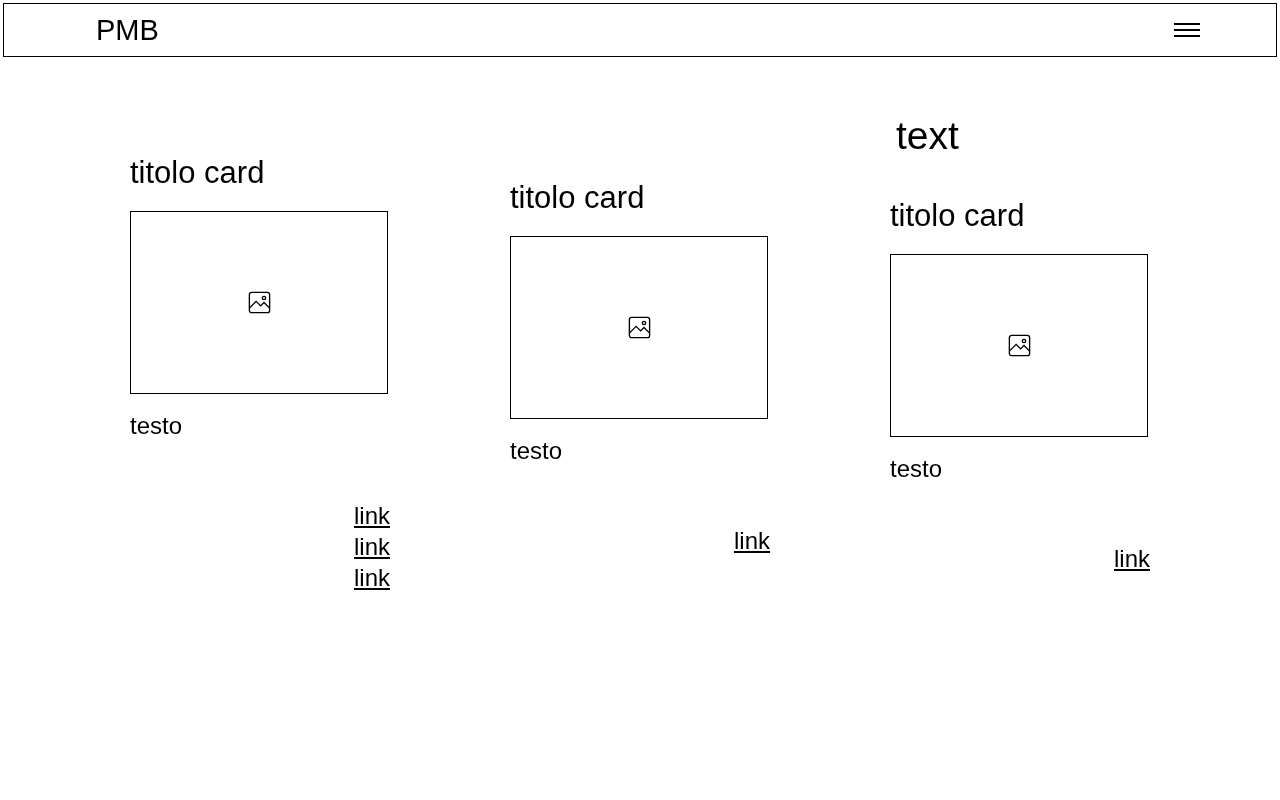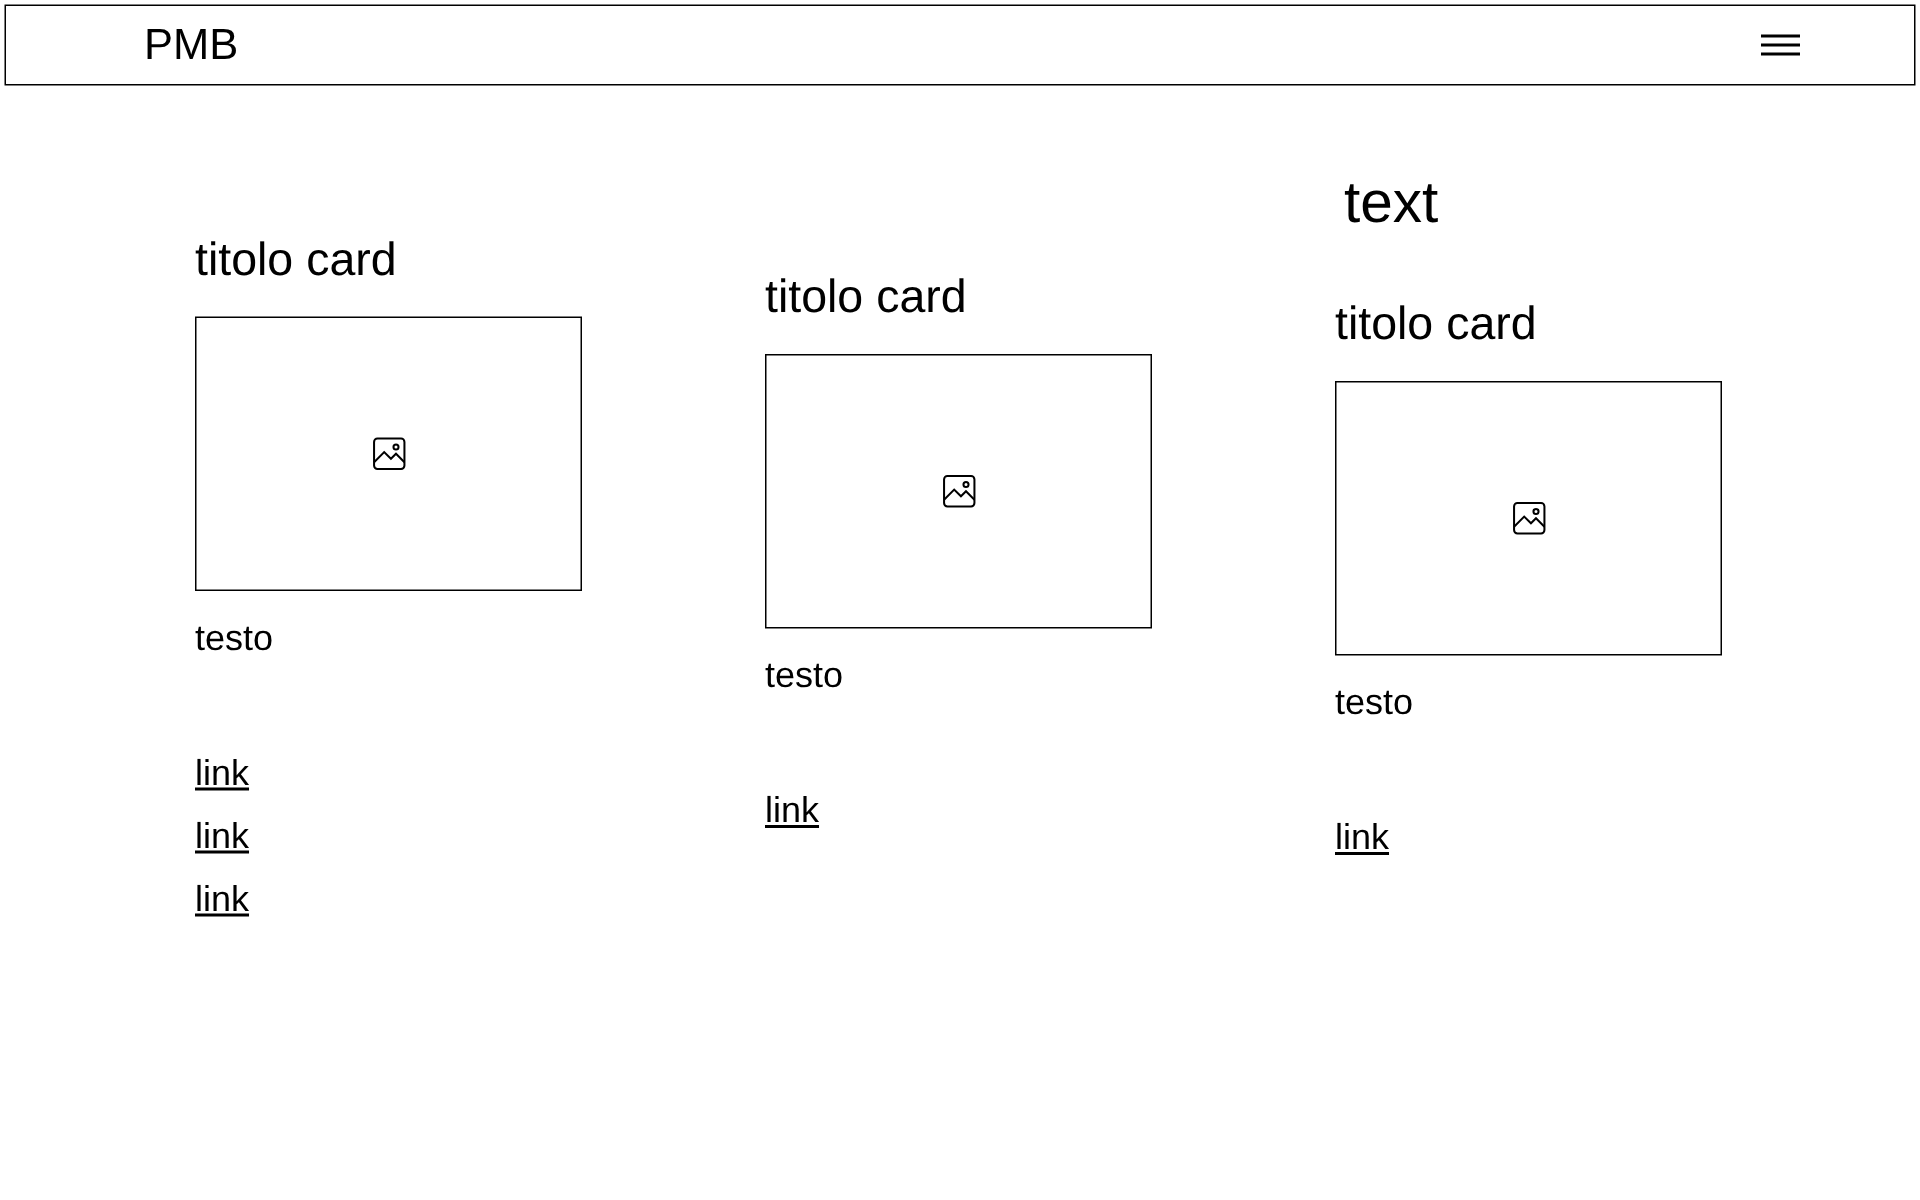--- a/index.html
+++ b/index.html
@@ -80,21 +80,22 @@
       justify-content: center;
       margin-bottom: 18px;
     }
     .card-text {
       font-size: 24px;
       margin-bottom: 60px;
     }
     .links {
       display: flex;
       flex-direction: column;
-      gap: 11px;
+      gap: 0px;
+      text-align: right;
     }
     .link {
       font-size: 24px;
       text-decoration: underline;
       color: #000;
       cursor: pointer;
       line-height: 1.3;
     }
     .img-icon {
       width: 27px;

